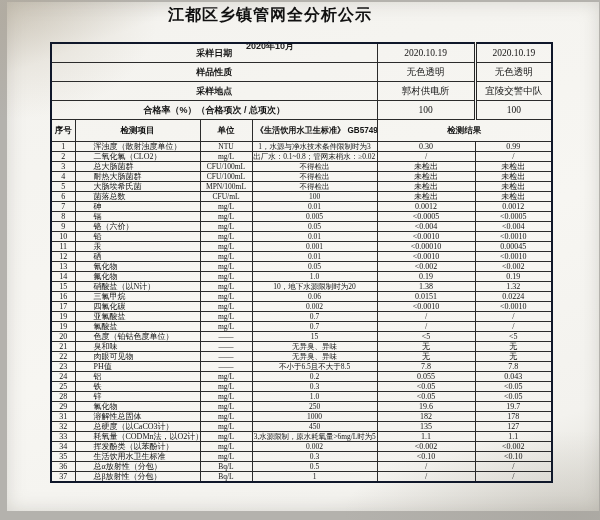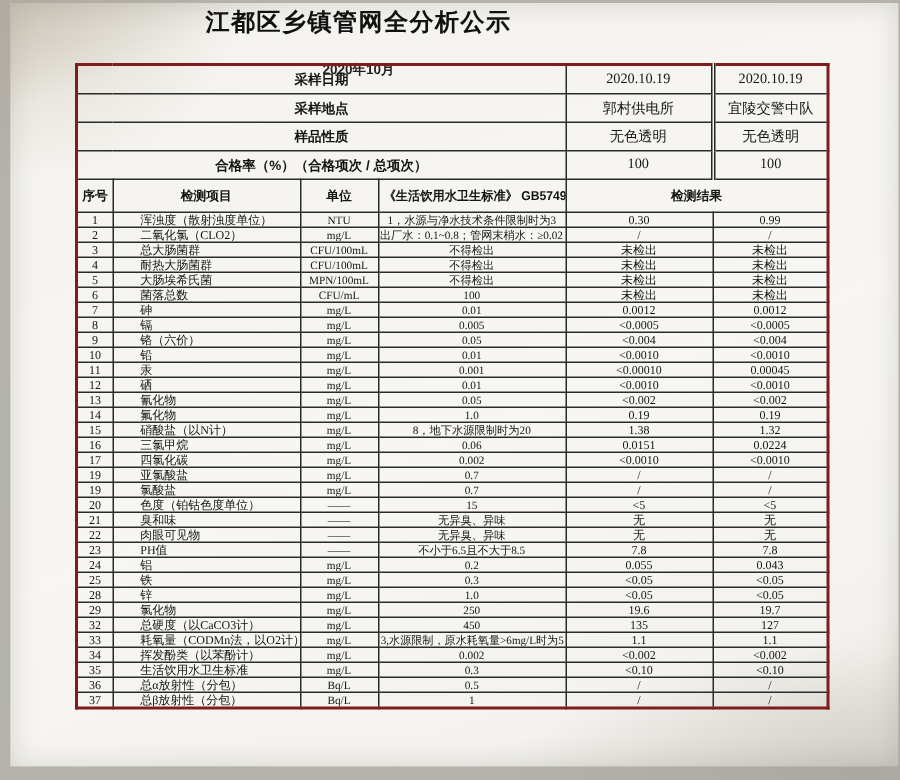--- a/index.html
+++ b/index.html
@@ -7,29 +7,29 @@
     width:600px;height:520px;overflow:hidden;position:relative;
     background:#b4b2ad;
     font-family:"Liberation Sans",sans-serif;
     color:#141414;
   }
   .paper{
     position:absolute;left:7px;top:2px;right:1px;bottom:9px;
     background:linear-gradient(160deg,#d8d5cd 0%,#f4f3ef 10%,#f7f6f2 55%,#f3f2ee 85%,#e0ded7 100%);
     box-shadow:inset 0 0 18px rgba(120,115,105,.25);
   }
-  .title-wrap{position:absolute;left:24px;top:5px;width:430px;text-align:center;}
+  .title-wrap{position:absolute;left:55px;top:5px;width:430px;text-align:center;}
   .doc-title{font-size:16px;font-weight:bold;letter-spacing:1px;color:#111;}
   .doc-subtitle{font-size:9px;font-weight:bold;margin-top:14px;color:#222;}
   table.main{
     position:absolute;left:50px;top:42px;width:501px;
     border-collapse:collapse;table-layout:fixed;
     background:transparent;
   }
-  table.main{border:2px solid #7f1d1d;}
+  table.main{border:2px solid #0f172a;}
   td,th{border:1px solid #2b2b2b;padding:0;overflow:hidden;vertical-align:middle;}
   .info-label{height:18px;text-align:center;font-weight:bold;font-size:9px;}
   .info-val{height:18px;text-align:center;font-family:"Liberation Serif",serif;font-size:9.5px;}
   .dbl{border-left:3px double #262626;}
   .colhead td{height:21px;text-align:center;font-weight:bold;font-size:8.5px;}
   tbody.rows td{height:9px;line-height:9px;font-family:"Liberation Serif",serif;font-size:8px;text-align:center;white-space:nowrap;}
   tbody.rows td.c1{text-align:left;padding-left:18px;}
   tbody.rows td.c2{font-size:7.5px;}
   tbody.rows td.c3{font-size:7.5px;}
   .fit{display:inline-block;white-space:nowrap;max-width:none;}
@@ -58,28 +58,28 @@
       <col style="width:98px">
       <col style="width:77px">
   </colgroup>
   <tbody>
     <tr>
       <td class="info-label" colspan="4">采样日期</td>
       <td class="info-val">2020.10.19</td>
       <td class="info-val dbl">2020.10.19</td>
     </tr>
     <tr>
+      <td class="info-label" colspan="4">样品性质</td>
+      <td class="info-val">无色透明</td>
+      <td class="info-val dbl">无色透明</td>
+    </tr>
+    <tr>
       <td class="info-label" colspan="4">采样地点</td>
       <td class="info-val">郭村供电所</td>
       <td class="info-val dbl">宜陵交警中队</td>
-    </tr>
-    <tr>
-      <td class="info-label" colspan="4">样品性质</td>
-      <td class="info-val">无色透明</td>
-      <td class="info-val dbl">无色透明</td>
     </tr>
     <tr>
       <td class="info-label" colspan="4">合格率（%）（合格项次 / 总项次）</td>
       <td class="info-val">100</td>
       <td class="info-val dbl">100</td>
     </tr>
     <tr class="colhead">
       <td>序号</td>
       <td>检测项目</td>
       <td>单位</td>
@@ -197,21 +197,21 @@
         <td class="c1"><span class="fit">氟化物</span></td>
         <td class="c2"><span class="fit">mg/L</span></td>
         <td class="c3"><span class="fit">1.0</span></td>
         <td class="c4"><span class="fit">0.19</span></td>
         <td class="c5"><span class="fit">0.19</span></td>
       </tr>
       <tr>
         <td class="c0"><span class="fit">15</span></td>
         <td class="c1"><span class="fit">硝酸盐（以N计）</span></td>
         <td class="c2"><span class="fit">mg/L</span></td>
-        <td class="c3"><span class="fit">8，地下水源限制时为20</span></td>
+        <td class="c3"><span class="fit">10，地下水源限制时为20</span></td>
         <td class="c4"><span class="fit">1.38</span></td>
         <td class="c5"><span class="fit">1.32</span></td>
       </tr>
       <tr>
         <td class="c0"><span class="fit">16</span></td>
         <td class="c1"><span class="fit">三氯甲烷</span></td>
         <td class="c2"><span class="fit">mg/L</span></td>
         <td class="c3"><span class="fit">0.06</span></td>
         <td class="c4"><span class="fit">0.0151</span></td>
         <td class="c5"><span class="fit">0.0224</span></td>
@@ -298,20 +298,28 @@
       </tr>
       <tr>
         <td class="c0"><span class="fit">29</span></td>
         <td class="c1"><span class="fit">氯化物</span></td>
         <td class="c2"><span class="fit">mg/L</span></td>
         <td class="c3"><span class="fit">250</span></td>
         <td class="c4"><span class="fit">19.6</span></td>
         <td class="c5"><span class="fit">19.7</span></td>
       </tr>
       <tr>
+        <td class="c0"><span class="fit">31</span></td>
+        <td class="c1"><span class="fit">溶解性总固体</span></td>
+        <td class="c2"><span class="fit">mg/L</span></td>
+        <td class="c3"><span class="fit">1000</span></td>
+        <td class="c4"><span class="fit">182</span></td>
+        <td class="c5"><span class="fit">178</span></td>
+      </tr>
+      <tr>
         <td class="c0"><span class="fit">32</span></td>
         <td class="c1"><span class="fit">总硬度（以CaCO3计）</span></td>
         <td class="c2"><span class="fit">mg/L</span></td>
         <td class="c3"><span class="fit">450</span></td>
         <td class="c4"><span class="fit">135</span></td>
         <td class="c5"><span class="fit">127</span></td>
       </tr>
       <tr>
         <td class="c0"><span class="fit">33</span></td>
         <td class="c1"><span class="fit">耗氧量（CODMn法，以O2计）</span></td>

